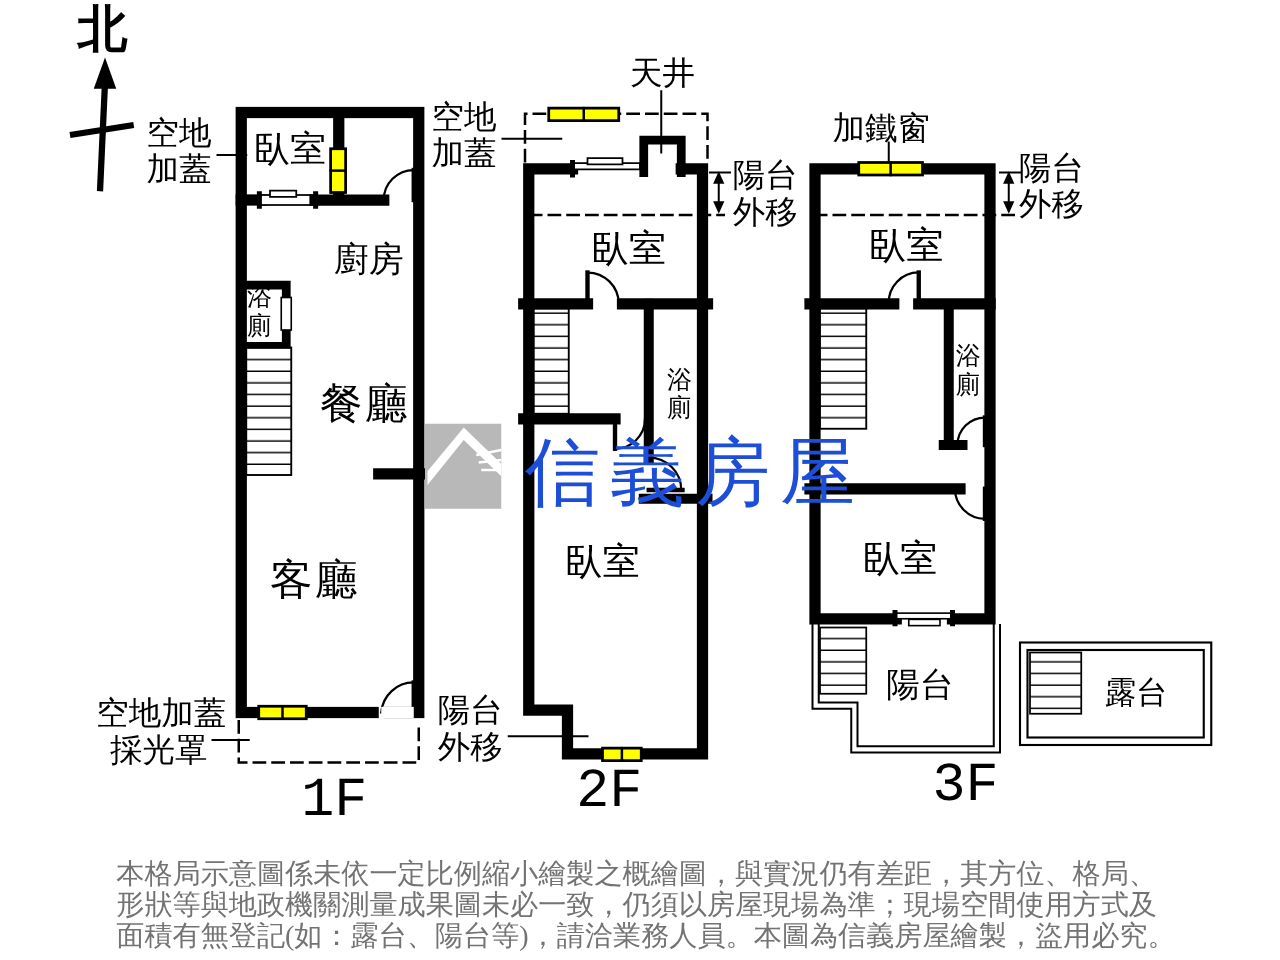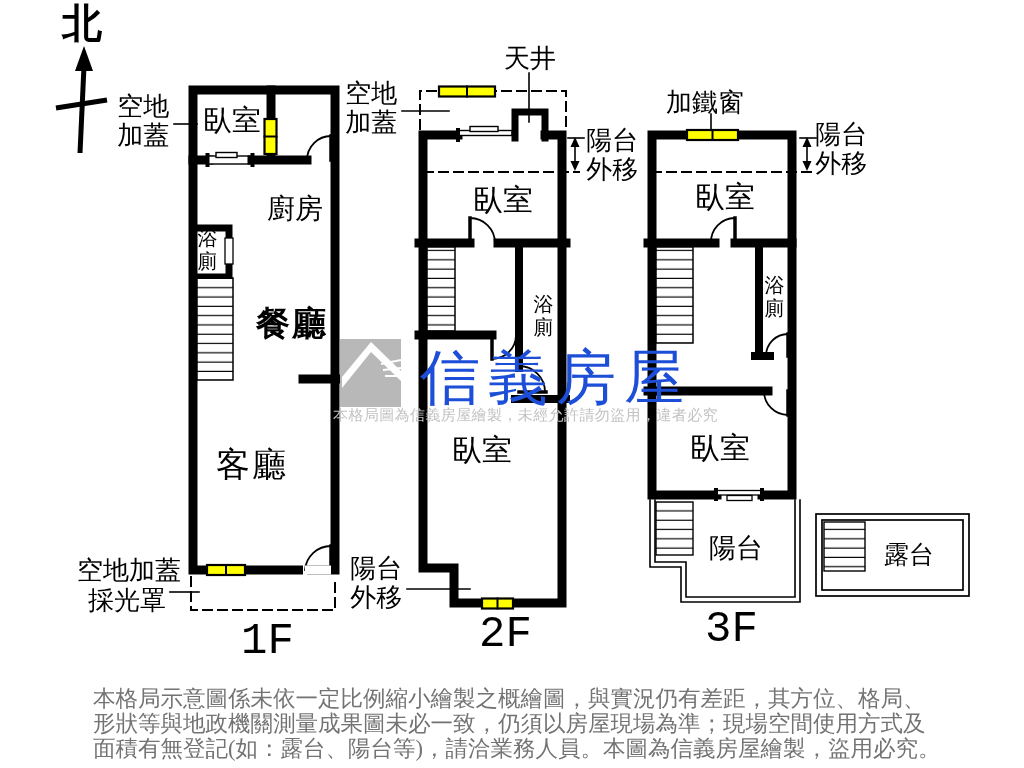--- a/index.html
+++ b/index.html
@@ -233,45 +233,44 @@
       </g>
     </g>
   </svg>
 
   <div class="lbl north" style="left:62px;top:2px;">北</div>
 
   <div class="lbl ann wrap2" style="left:116px;top:92px;">空地加蓋</div>
   <div class="lbl room" style="left:203px;top:104px;font-size:29px;">臥室</div>
   <div class="lbl room" style="left:267px;top:193px;font-size:28px;">廚房</div>
   <div class="lbl small vtext" style="left:197px;top:227px;">浴廁</div>
-  <div class="lbl big" style="left:256px;top:305px;font-weight:bold;">餐廳</div>
+  <div class="lbl big" style="left:256px;top:305px;">餐廳</div>
   <div class="lbl big" style="left:216px;top:446px;">客廳</div>
   <div class="lbl ann" style="left:77px;top:556px;">空地加蓋</div>
   <div class="lbl ann" style="left:88px;top:586px;">採光罩</div>
   <div class="lbl floor" style="left:241px;top:617px;">1F</div>
 
   <div class="lbl ann wrap2" style="left:344px;top:79px;">空地加蓋</div>
   <div class="lbl ann" style="left:504px;top:44px;">天井</div>
   <div class="lbl ann wrap2" style="left:585px;top:126px;">陽台外移</div>
   <div class="lbl room" style="left:473px;top:183px;">臥室</div>
   <div class="lbl small vtext" style="left:533px;top:293px;">浴廁</div>
   <div class="lbl room" style="left:452px;top:433px;">臥室</div>
   <div class="lbl ann wrap2" style="left:349px;top:554px;">陽台外移</div>
-  <div class="lbl floor" style="left:479px;top:610px;">2F</div>
+  <div class="lbl floor" style="left:461px;top:610px;">2F</div>
 
   <div class="lbl ann" style="left:666px;top:88px;">加鐵窗</div>
   <div class="lbl ann wrap2" style="left:814px;top:120px;">陽台外移</div>
   <div class="lbl room" style="left:695px;top:180px;">臥室</div>
   <div class="lbl small vtext" style="left:764px;top:274px;">浴廁</div>
   <div class="lbl room" style="left:690px;top:431px;">臥室</div>
   <div class="lbl" style="left:709px;top:533px;font-size:27px;text-align:center;">陽台</div>
-  <div class="lbl floor" style="left:705px;top:605px;">3F</div>
+  <div class="lbl floor" style="left:746px;top:605px;">3F</div>
 
   <div class="lbl" style="left:884px;top:541px;font-size:25px;">露台</div>
 
   <div class="wm-brand" style="left:420px;top:338px;">信義房屋</div>
-  <div class="wm-note" style="left:333px;top:406px;">本格局圖為信義房屋繪製，未經允許請勿盜用，違者必究</div>
 
   <div class="disc" style="left:93px;top:686px;">本格局示意圖係未依一定比例縮小繪製之概繪圖，與實況仍有差距，其方位、格局、</div>
   <div class="disc" style="left:93px;top:711px;">形狀等與地政機關測量成果圖未必一致，仍須以房屋現場為準；現場空間使用方式及</div>
   <div class="disc" style="left:93px;top:736px;">面積有無登記(如：露台、陽台等)，請洽業務人員。本圖為信義房屋繪製，盜用必究。</div>
 
 </div>
 
 </body></html>

